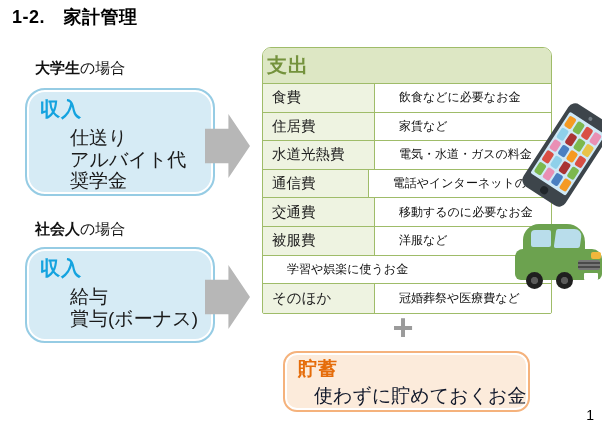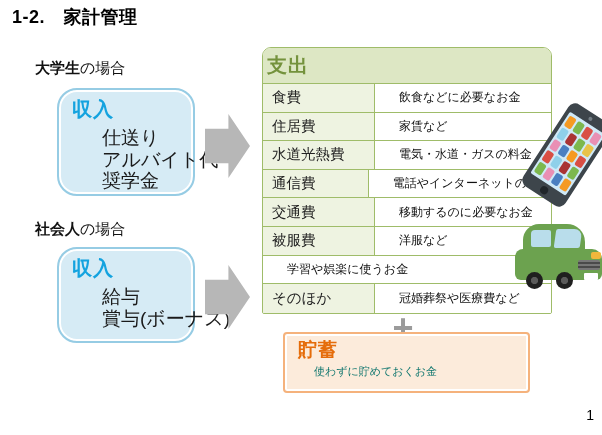--- a/index.html
+++ b/index.html
@@ -11,25 +11,24 @@
   }
   
   .slide-title { position:absolute; left:12px; top:5px; font-size:18px; font-weight:bold; color:#000; letter-spacing:0.5px; }
   
   .case-label { position:absolute; left:7px; font-size:15px; color:#111;margin-left:28px; }
   .case-label .b { font-weight:bold; }
   .case-label.l1 { top:59px; }
   .case-label.l2 { top:220px; }
   
   .income-box {
-    position:absolute; left:25px; width:138px;
+    position:absolute; left:25px; width:190px;
     background:#d6ebf5; border:2.5px solid #96cce4; border-radius:20px;
     box-shadow: inset 0 0 0 2px #ffffff;
     padding:6px 6px 4px 13px;
-    margin-left:32px;
   }
   .income-box.b1 { top:88px; height:108px; }
   .income-box.b2 { top:247px; height:96px; }
   .income-title { font-size:20px; font-weight:bold; color:#14a3df; letter-spacing:1px; }
   .income-items { margin:4px 0 0 30px; font-size:19px; line-height:21.5px; color:#1a1a1a; white-space:nowrap; }
   
   .block-arrow {
     position:absolute; left:205px; width:45px; height:64px; background:#b7b7b7;
     clip-path: polygon(0 23%, 52% 23%, 52% 0, 100% 50%, 52% 100%, 52% 77%, 0 77%);
   }
@@ -55,27 +54,27 @@
   }
   .expense-row .desc {
     flex:1; background:#ffffff; display:flex; align-items:center; padding-left:24px;
     font-size:12px; color:#111; white-space:nowrap;
   }
   
   .plus-sign { position:absolute; left:385px; top:310px; width:36px; text-align:center;
     font-size:36px; font-weight:bold; color:#9b9b9b; line-height:36px; }
   
   .savings-box {
-    position:absolute; left:283px; top:332px; width:247px; height:61px;
-    background:#fcebdb; border:2.5px solid #f5b27c; border-radius:4px;
+    position:absolute; left:283px; top:351px; width:247px; height:61px;
+    background:#fcebdb; border:2.5px solid #f5b27c; border-radius:14px;
     box-shadow: inset 0 0 0 2px #ffffff;
     padding:3px 6px 0 13px;
   }
   .savings-title { font-size:19px; font-weight:bold; color:#e56c0a; letter-spacing:1px; }
-  .savings-desc { margin:1px 0 0 16px; font-size:11px; color:#0f766e; white-space:nowrap; }
+  .savings-desc { margin:1px 0 0 16px; font-size:19px; color:#0f172a; white-space:nowrap; }
   
   .page-number { position:absolute; left:576px; top:407px; width:18px; text-align:right; font-size:14px; color:#000; }
   
   .phone { position:absolute; left:536px; top:96px; width:62px; height:120px; }
   .phone-body {
     position:absolute; left:6px; top:10px; width:50px; height:98px;
     background:#3d454b; border-radius:8px; transform:rotate(33deg);
   }
   .phone-cam { position:absolute; left:50%; top:4px; width:4px; height:4px; margin-left:-2px;
     background:#737d84; border-radius:50%; }

